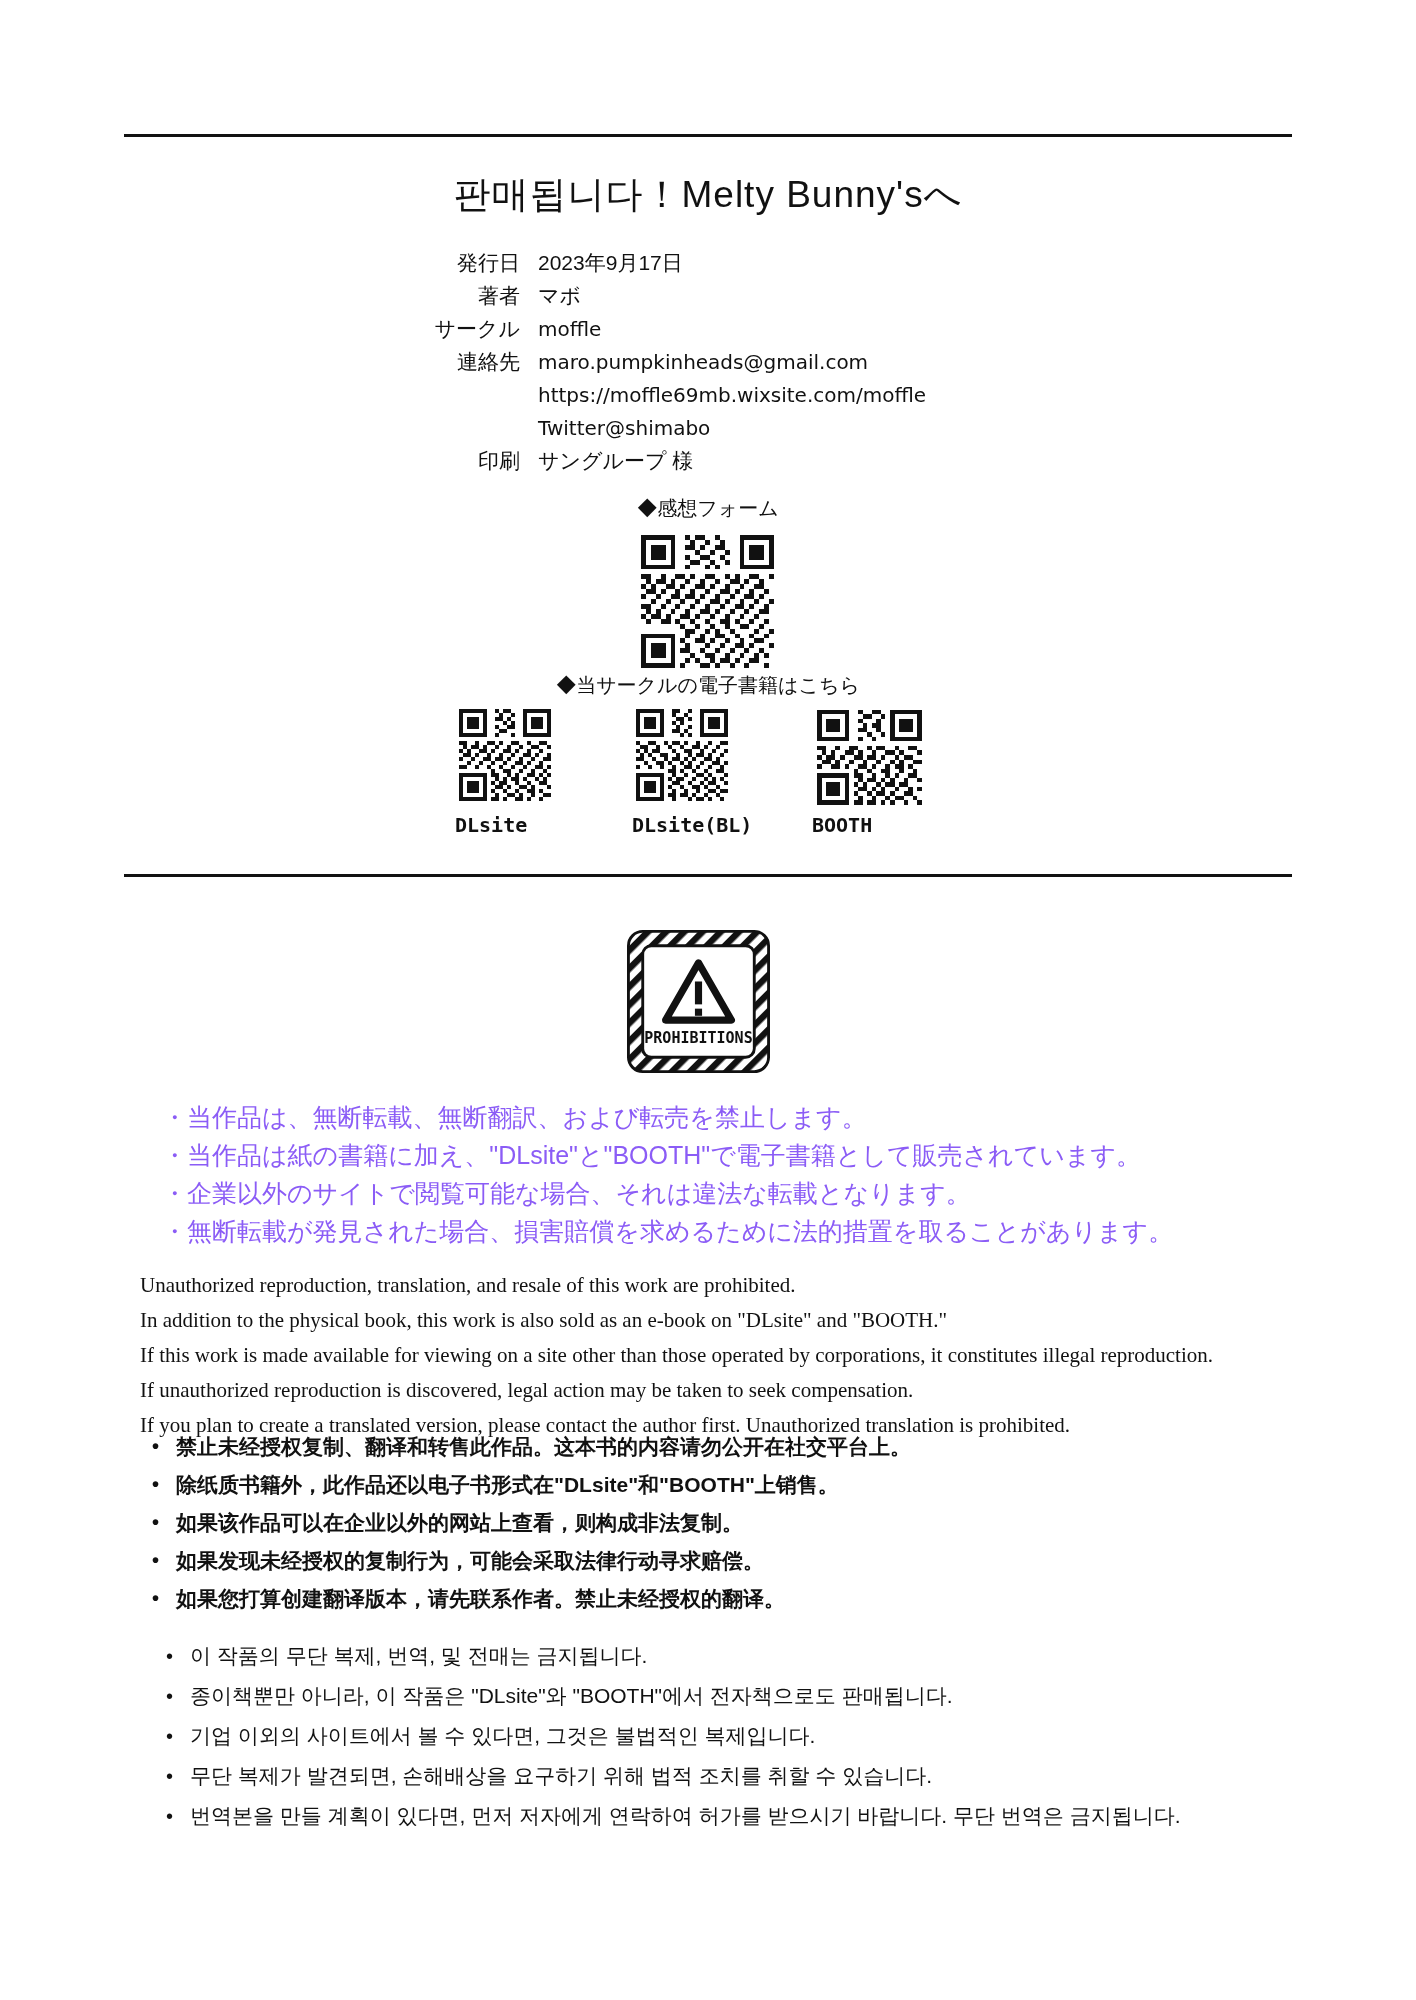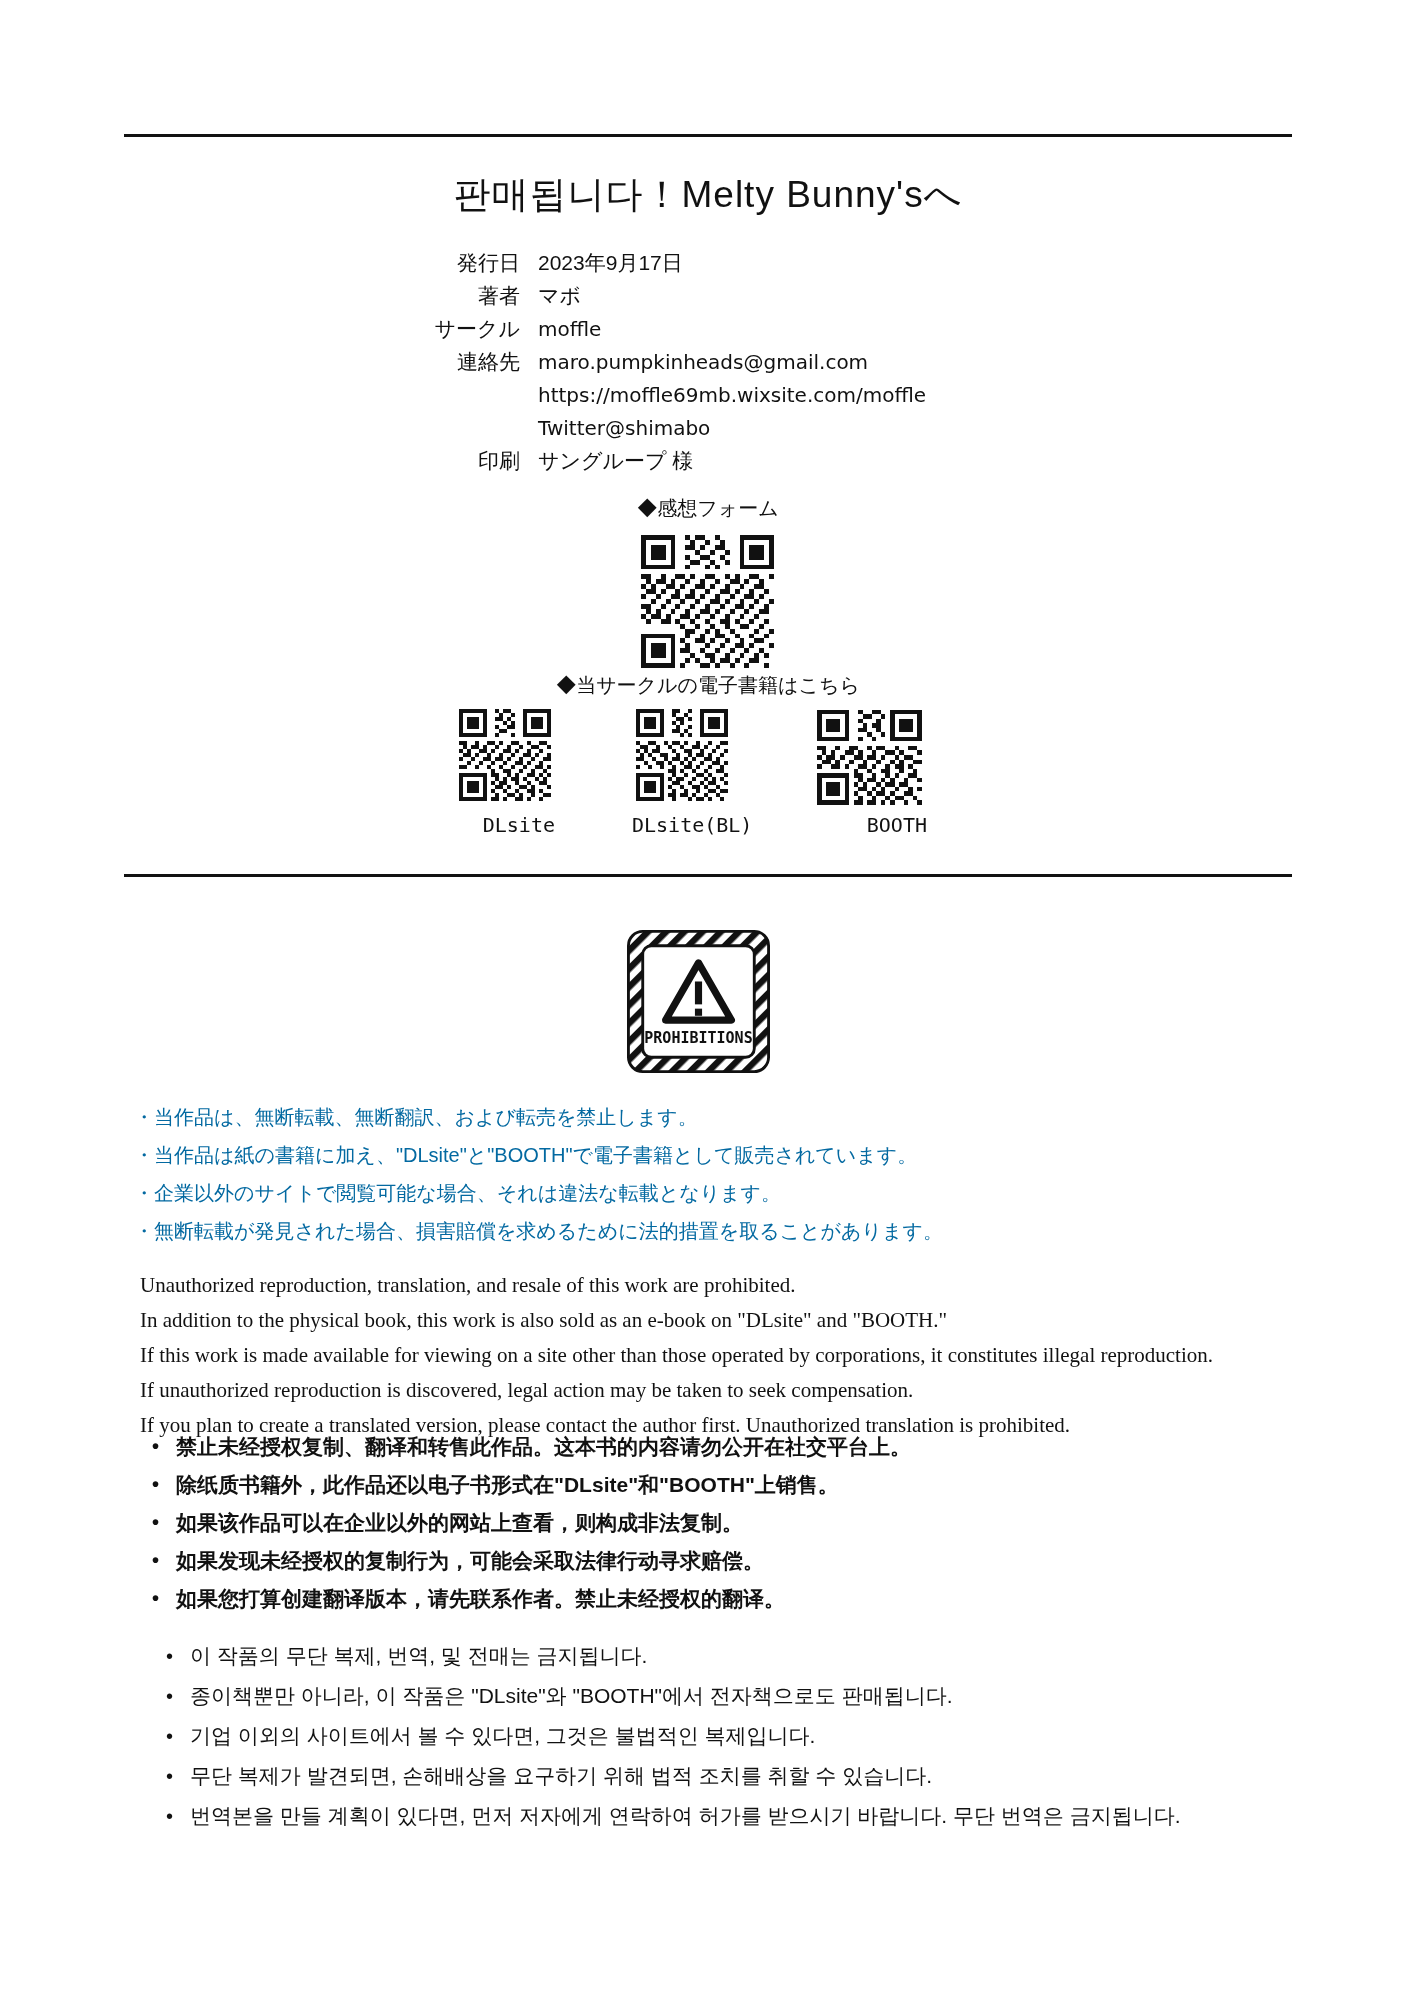--- a/index.html
+++ b/index.html
@@ -86,21 +86,22 @@
   #form-caption { top: 495px; }
   #shop-caption { top: 672px; }
 
   
   .qr {
     image-rendering: pixelated;
     display: block;
   }
   .qr-wrap {
     position: absolute;
-    text-align: right;
+    text-align: left;
+    font-weight: bold;
   }
   .qr-label {
     font-family: "DejaVu Sans Mono", monospace;
     font-size: 20px;
     color: #111;
     margin-top: 8px;
     letter-spacing: 0px;
   }
 
   #qr-form { top: 530px; left: 636px; }
@@ -118,27 +119,28 @@
   }
 
   
   .ja-list {
     position: absolute;
     top: 1100px;
     left: 134px;
     width: 1180px;
   }
   .ja-list li {
-    font-size: 20px;
+    font-size: 25px;
     line-height: 34px;
     list-style: none;
-    color: #0369a1;
+    color: #8b5cf6;
     margin-bottom: 4px;
     text-indent: -16px;
     padding-left: 16px;
+    margin-left: 28px;
   }
   ul.ja-list { margin: 0; padding: 0; }
 
   .en-block {
     position: absolute;
     top: 1270px;
     left: 140px;
     width: 1200px;
   }
   .en-block p {

